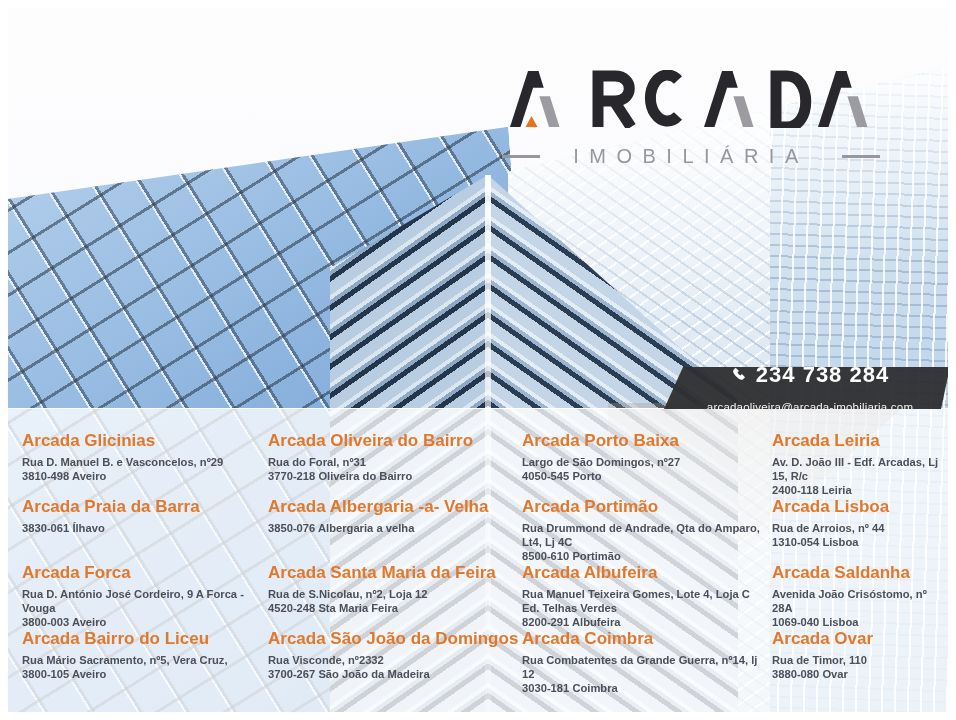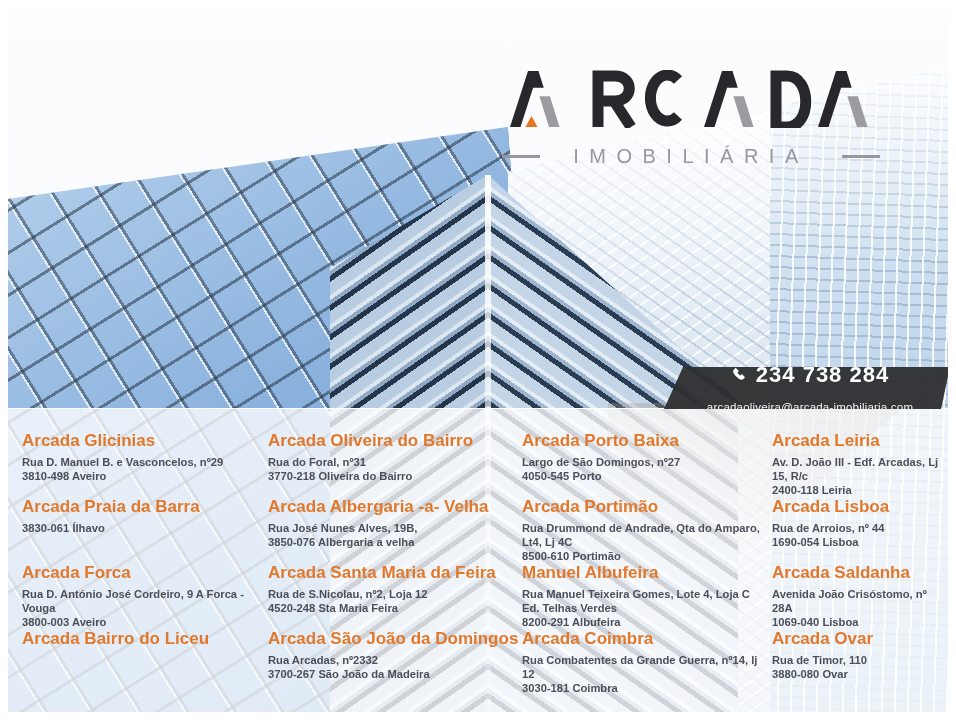--- a/index.html
+++ b/index.html
@@ -201,82 +201,85 @@
     <div class="office">
       <h3 class="o-name">Arcada Praia da Barra</h3>
       <div class="o-lines">
           <p class="o-line">3830-061 Ílhavo</p>
         </div>
     </div>
 
     <div class="office">
       <h3 class="o-name">Arcada Albergaria -a- Velha</h3>
       <div class="o-lines">
-          <p class="o-line">Rua José Nunes Alves, 19B,</p>
           <p class="o-line">3850-076 Albergaria a velha</p>
         </div>
     </div>
 
     <div class="office">
       <h3 class="o-name">Arcada Portimão</h3>
       <div class="o-lines">
           <p class="o-line">Rua Drummond de Andrade, Qta do Amparo, Lt4, Lj 4C</p>
           <p class="o-line">8500-610 Portimão</p>
         </div>
     </div>
 
     <div class="office">
       <h3 class="o-name">Arcada Lisboa</h3>
       <div class="o-lines">
           <p class="o-line">Rua de Arroios, nº 44</p>
-          <p class="o-line">1690-054 Lisboa</p>
+          <p class="o-line">1310-054 Lisboa</p>
         </div>
     </div>
 
     <div class="office">
       <h3 class="o-name">Arcada Forca</h3>
       <div class="o-lines">
           <p class="o-line">Rua D. António José Cordeiro, 9 A Forca - Vouga</p>
           <p class="o-line">3800-003 Aveiro</p>
         </div>
     </div>
 
     <div class="office">
       <h3 class="o-name">Arcada Santa Maria da Feira</h3>
       <div class="o-lines">
           <p class="o-line">Rua de S.Nicolau, nº2, Loja 12</p>
           <p class="o-line">4520-248 Sta Maria Feira</p>
         </div>
     </div>
 
     <div class="office">
-      <h3 class="o-name">Manuel Albufeira</h3>
+      <h3 class="o-name">Arcada Albufeira</h3>
       <div class="o-lines">
           <p class="o-line">Rua Manuel Teixeira Gomes, Lote 4, Loja C</p>
           <p class="o-line">Ed. Telhas Verdes</p>
           <p class="o-line">8200-291 Albufeira</p>
         </div>
     </div>
 
     <div class="office">
       <h3 class="o-name">Arcada Saldanha</h3>
       <div class="o-lines">
           <p class="o-line">Avenida João Crisóstomo, nº 28A</p>
           <p class="o-line">1069-040 Lisboa</p>
         </div>
     </div>
 
     <div class="office">
       <h3 class="o-name">Arcada Bairro do Liceu</h3>
+      <div class="o-lines">
+          <p class="o-line">Rua Mário Sacramento, nº5, Vera Cruz,</p>
+          <p class="o-line">3800-105 Aveiro</p>
+        </div>
     </div>
 
     <div class="office">
       <h3 class="o-name">Arcada São João da Domingos</h3>
       <div class="o-lines">
-          <p class="o-line">Rua Arcadas, nº2332</p>
+          <p class="o-line">Rua Visconde, nº2332</p>
           <p class="o-line">3700-267 São João da Madeira</p>
         </div>
     </div>
 
     <div class="office">
       <h3 class="o-name">Arcada Coimbra</h3>
       <div class="o-lines">
           <p class="o-line">Rua Combatentes da Grande Guerra, nº14, lj 12</p>
           <p class="o-line">3030-181 Coimbra</p>
         </div>

